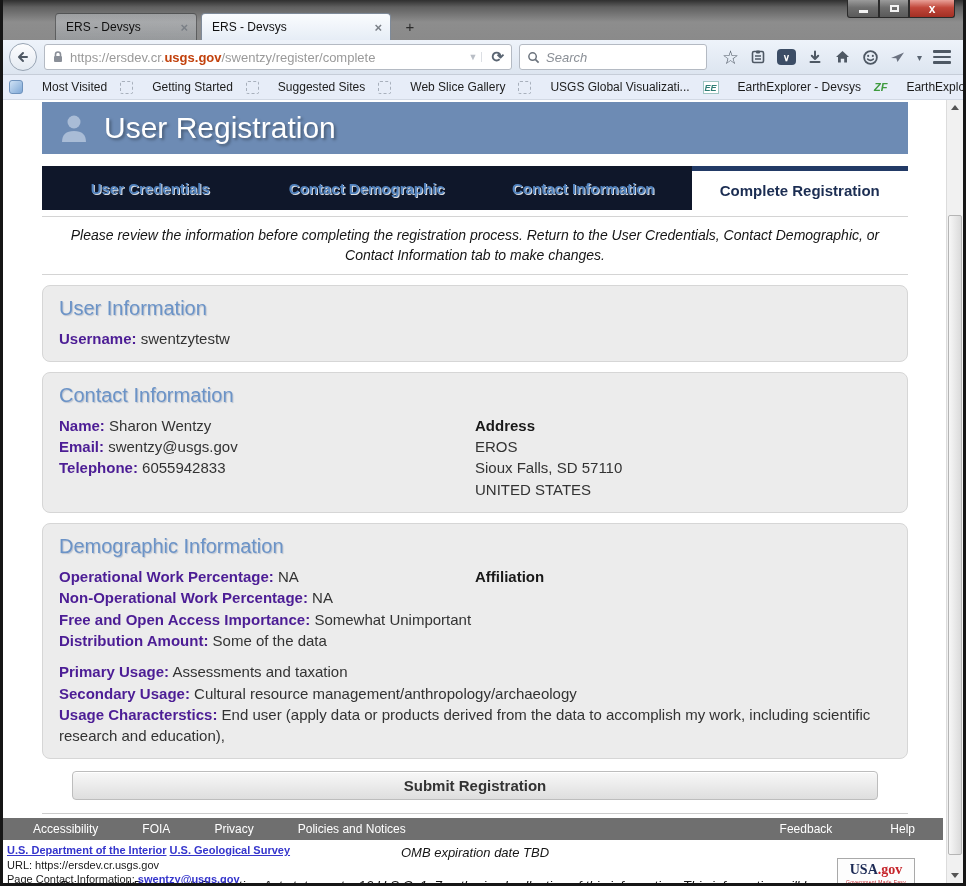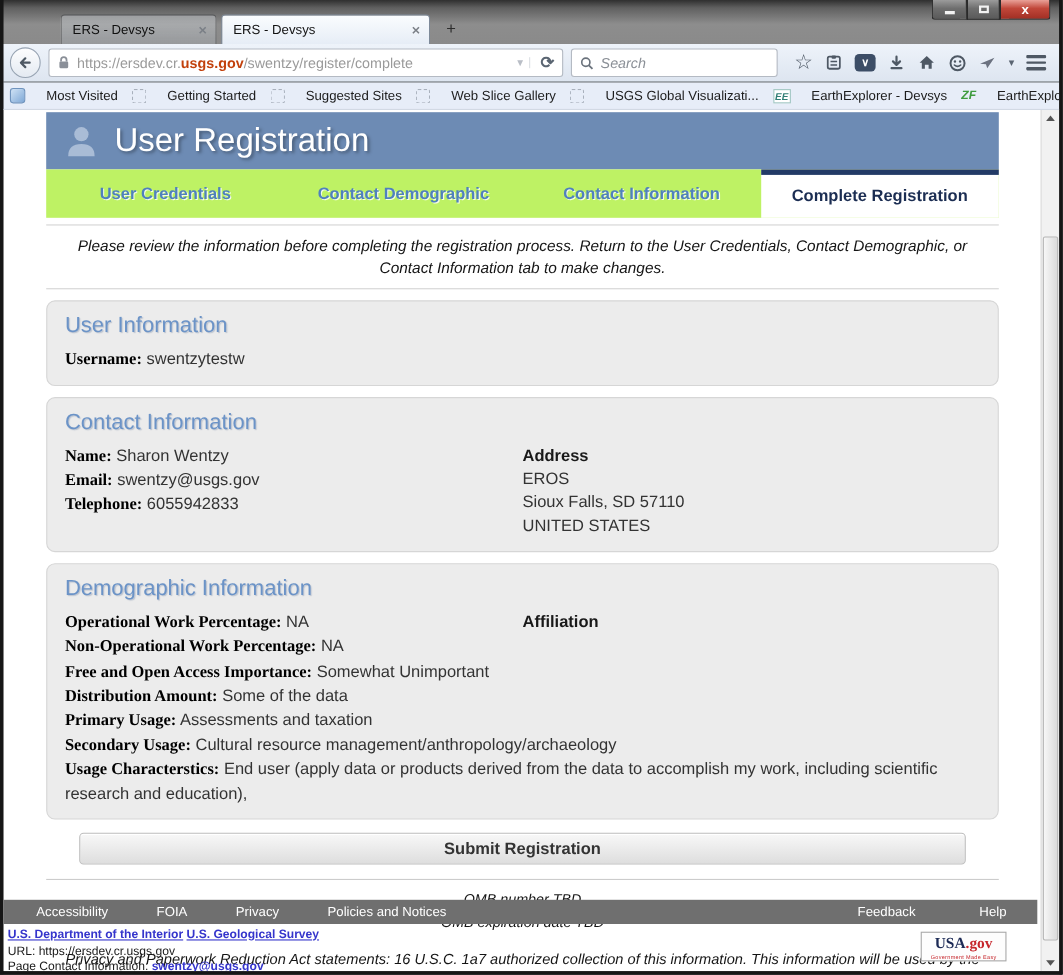--- a/index.html
+++ b/index.html
@@ -49,49 +49,49 @@
   .bm-zf { color:#3f9b3f; font-size:11px; font-weight:bold; font-style:italic; flex:none; }
   .bm-globe { width:14px; height:14px; border-radius:50%; background:radial-gradient(circle at 35% 35%, #6fc26f 0 30%, #3f7fc4 32% 100%); flex:none; }
 
   
   .viewport { position:relative; height:783px; background:#fff; overflow:hidden; }
   .page-column { margin-left:39px; width:866px; padding-top:2px; font-size:15px; color:#333; }
 
   .page-header { height:52px; background:#6d8bb4; display:flex; align-items:center; padding-left:14px; gap:12px; }
   .page-title { font-size:30px; color:#fff; text-shadow:2px 2px 3px rgba(0,0,0,.35); }
 
-  .ptabs { display:flex; height:44px; background:#bef264; }
+  .ptabs { display:flex; height:44px; background:#0f172a;margin-top:12px; }
   .ptab { flex:1; display:flex; align-items:center; justify-content:center; font-size:15px; font-weight:bold; color:#4f81bd; text-shadow:1px 1px 0 rgba(255,255,255,.85); cursor:pointer; }
   .ptab.active { background:#fff; color:#1b2d52; border-top:5px solid #223a66; text-shadow:none; cursor:default; }
 
   .notice { margin-top:6px; border-top:1px solid #d4d4d4; border-bottom:1px solid #d4d4d4; padding:8px 26px; font-size:14px; font-style:italic; text-align:center; line-height:1.45; color:#151515; }
 
   .box { margin-top:10px; background:#ececec; border:1px solid #d6d6d6; border-radius:8px; padding:8px 16px 12px; }
   .box h2 { font-size:20px; font-weight:normal; color:#6b93c7; text-shadow:1px 1px 1px rgba(70,95,140,.3); margin:3px 0 8px; }
   .row { line-height:1.42; }
-  .row .lbl { font-weight:bold; color:#000000;font-family:Liberation Serif, serif; }
+  .row .lbl { font-weight:bold; color:#4c1d95; }
   .two-col { display:grid; grid-template-columns:1fr 1fr; }
   .addr-label { font-weight:bold; color:#191919; }
-  .usage-block { }
+  .usage-block { margin-top:10px; }
 
   .submit-btn { display:block; margin:12px auto 0; width:806px; height:29px; background:linear-gradient(180deg,#f8f8f8,#dedede); border:1px solid #bdbdbd; border-radius:4px; box-shadow:inset 0 1px 0 #fff; font-family:"Liberation Sans", sans-serif; font-size:15px; font-weight:bold; color:#333; cursor:pointer; }
 
   .hr-line { margin-top:13px; border-top:1px solid #ccc; }
   .omb { margin-top:8px; text-align:center; font-size:13px; font-style:italic; line-height:1.55; color:#151515; }
   .privacy { margin:13px 6px 0; text-align:center; font-size:13.3px; font-style:italic; line-height:1.5; color:#151515; }
 
   
   .footerbar { position:absolute; left:0; right:20px; bottom:43px; height:22px; background:#6f6f6f; color:#fff; font-size:12px; display:flex; align-items:center; }
   .f-left { display:flex; gap:44px; padding-left:30px; }
   .f-right { margin-left:auto; display:flex; gap:58px; padding-right:28px; }
   .f-link { cursor:pointer; }
 
   .bottom-info { position:absolute; left:0; right:20px; bottom:0; height:43px; padding:3px 0 0 4px; font-size:11px; line-height:1.32; color:#1a1a1a; }
   .bottom-info a { color:#3535cc; font-weight:bold; }
-  .usagov { position:absolute; right:28px; top:7px; width:78px; height:27px; background:#fdfdfd; border:1px solid #a9a9a9; text-align:center; padding-top:2px; }
+  .usagov { position:absolute; right:28px; top:18px; width:78px; height:27px; background:#fdfdfd; border:1px solid #a9a9a9; text-align:center; padding-top:2px; }
   .usagov .main { font-family:"Liberation Serif", serif; font-weight:bold; font-size:14px; color:#1c2a55; }
   .usagov .suffix { font-family:"Liberation Serif", serif; font-weight:bold; font-size:14px; color:#c6262c; }
   .usagov .tagline { font-size:5px; color:#c6262c; letter-spacing:.3px; }
 
   
   .scrollbar { position:absolute; top:0; right:0; bottom:0; width:17px; background:#f1f1f1; border-left:1px solid #dcdcdc; }
   .sb-btn { position:absolute; left:0; right:0; height:15px; display:flex; align-items:center; justify-content:center; }
   .sb-up { top:0; } .sb-down { bottom:0; }
   .tri-up { width:0; height:0; border-left:4px solid transparent; border-right:4px solid transparent; border-bottom:5px solid #555; }
   .tri-down { width:0; height:0; border-left:4px solid transparent; border-right:4px solid transparent; border-top:5px solid #555; }

